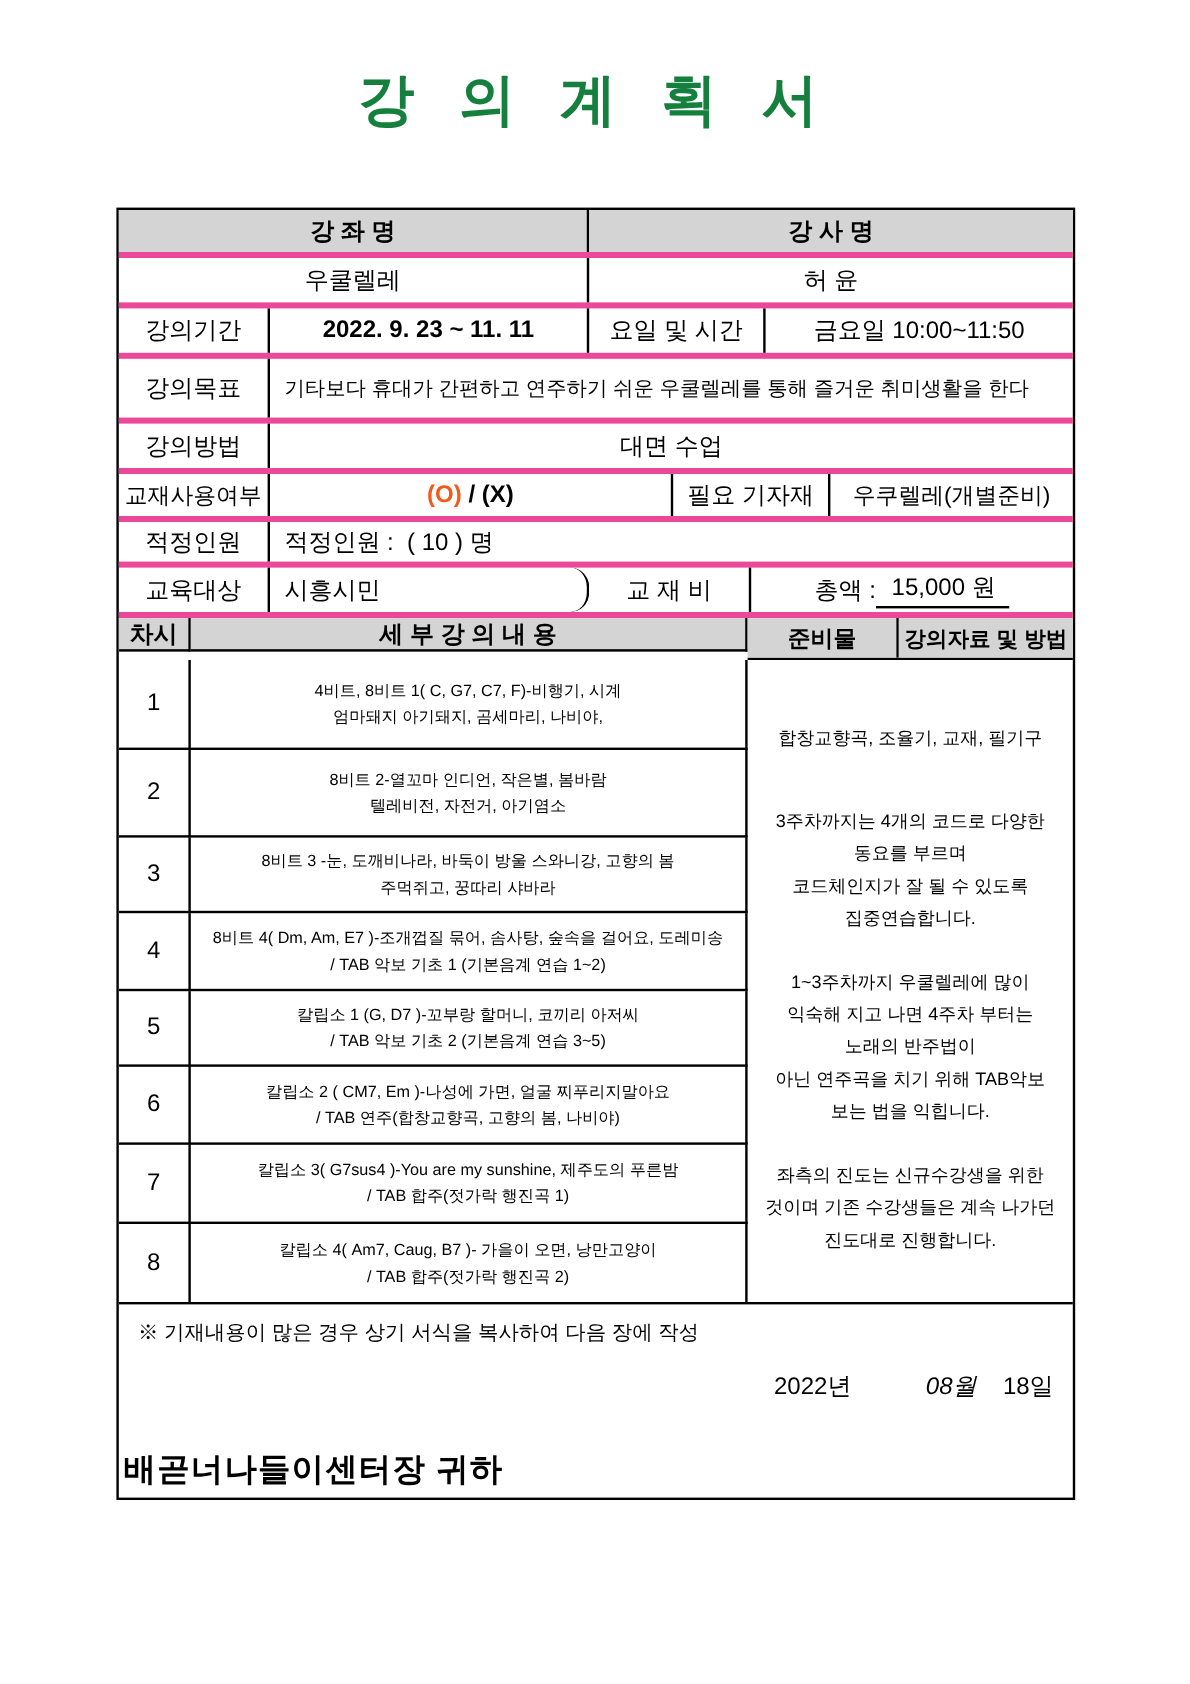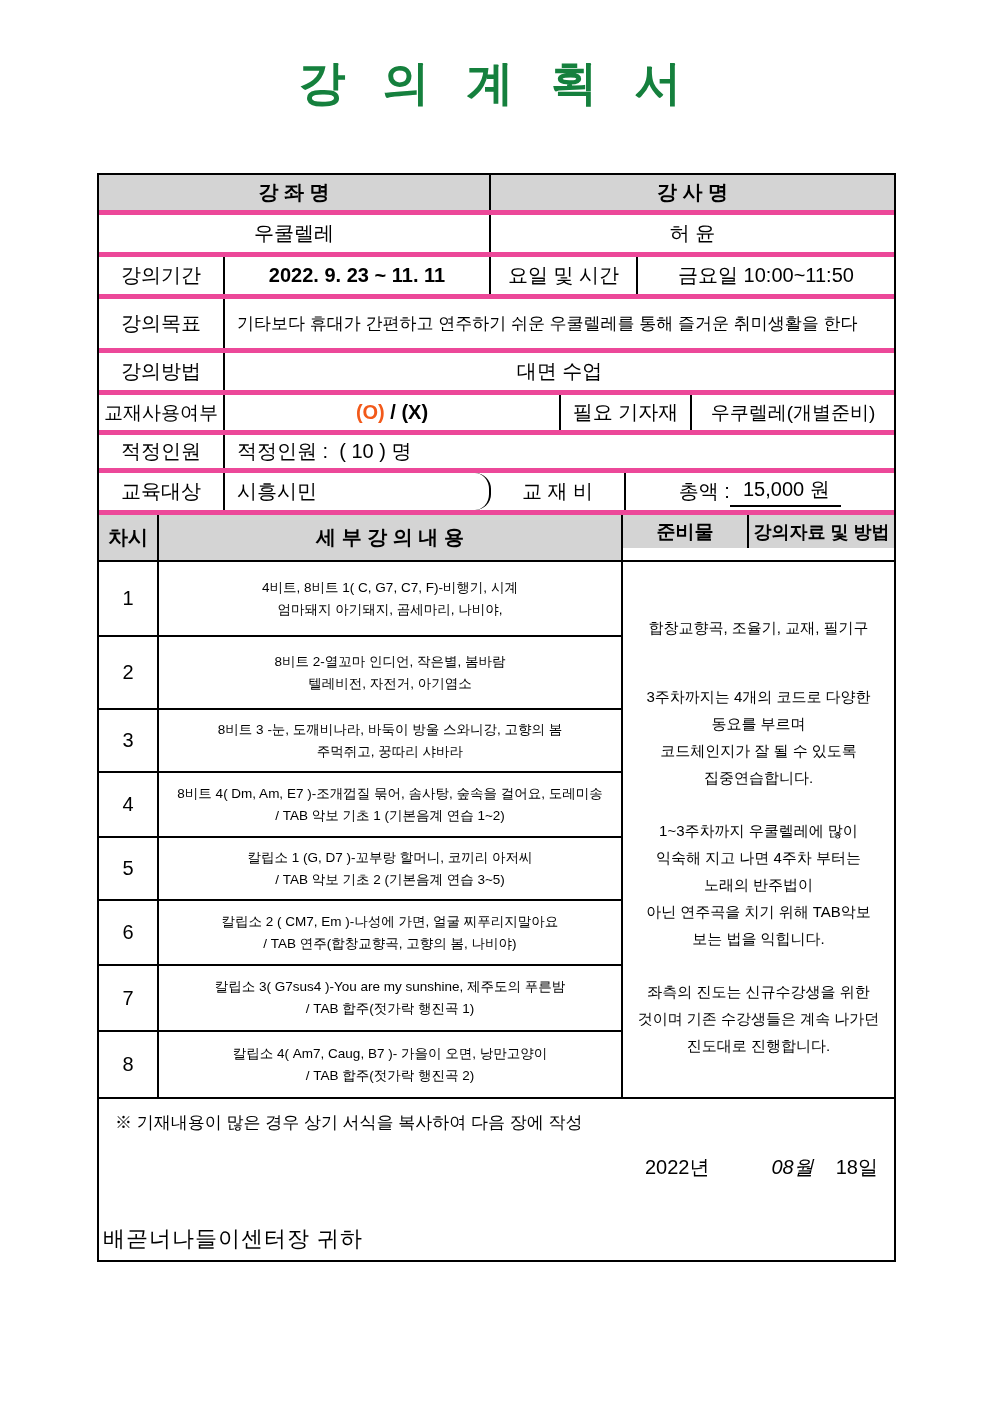--- a/index.html
+++ b/index.html
@@ -40,21 +40,21 @@
   .left { justify-content:flex-start; text-align:center; padding-left:12px;border-radius:16px; }
   .small { font-size:17px; }
   .underline-val { border-bottom:2px solid #000; white-space:pre; padding:0 6px 2px 2px; }
 
   
   .sess-grid { display:grid; grid-template-columns:60px 464px 271px; }
   .sess-grid .hcell {
     background:#d4d4d4; font-weight:bold;
     display:flex; align-items:center; justify-content:center;
     border-right:2px solid #000; border-bottom:2px solid #000;
-    height:47px; font-size:20px;
+    height:28px; font-size:20px;
   }
   .hdr-split { display:grid; grid-template-columns:126px 145px; grid-column:3; grid-row:1; border-bottom:2px solid #000; }
   .hdr-split > div {
     background:#d4d4d4; font-weight:bold;
     display:flex; align-items:center; justify-content:center;
     height:33px; font-size:18px;
   }
   .hdr-split > div:first-child { border-right:2px solid #000; font-size:19px; }
   .num-cell {
     grid-column:1;
@@ -88,21 +88,21 @@
   .footer-cell { height:163px; position:relative; padding:12px 14px 8px 16px; }
   .f-note { font-size:17px; }
   .f-date { display:flex; justify-content:flex-end; align-items:baseline; font-size:20px; margin-top:20px; }
   .f-date .y { margin-right:62px; }
   .f-date .m { margin-right:22px;font-style:italic; }
   .f-date .d { margin-right:2px; }
   .f-writer { display:flex; justify-content:flex-end; align-items:baseline; font-size:20px; margin-top:4px; }
   .f-writer .wl { letter-spacing:6px; margin-right:50px; }
   .f-writer .wn { position:relative; margin-right:0px; letter-spacing:2px; }
   .sig-svg { position:absolute; right:-10px; top:-10px; }
-  .f-recipient { position:absolute; left:4px; bottom:6px; font-size:22px; font-weight:normal; letter-spacing:1px; }
+  .f-recipient { position:absolute; left:4px; bottom:6px; font-size:27px; font-weight:bold; letter-spacing:1px; }
 
   
   .h38{height:38px} .h40{height:40px} .h42{height:42px} .h54{height:54px}
   .r75{height:75px} .r73{height:73px} .r63{height:63px} .r65{height:65px} .r66{height:66px}
 </style>
 </head>
 <body>
 
 <div class="page-title">강 의 계 획 서</div>
 

